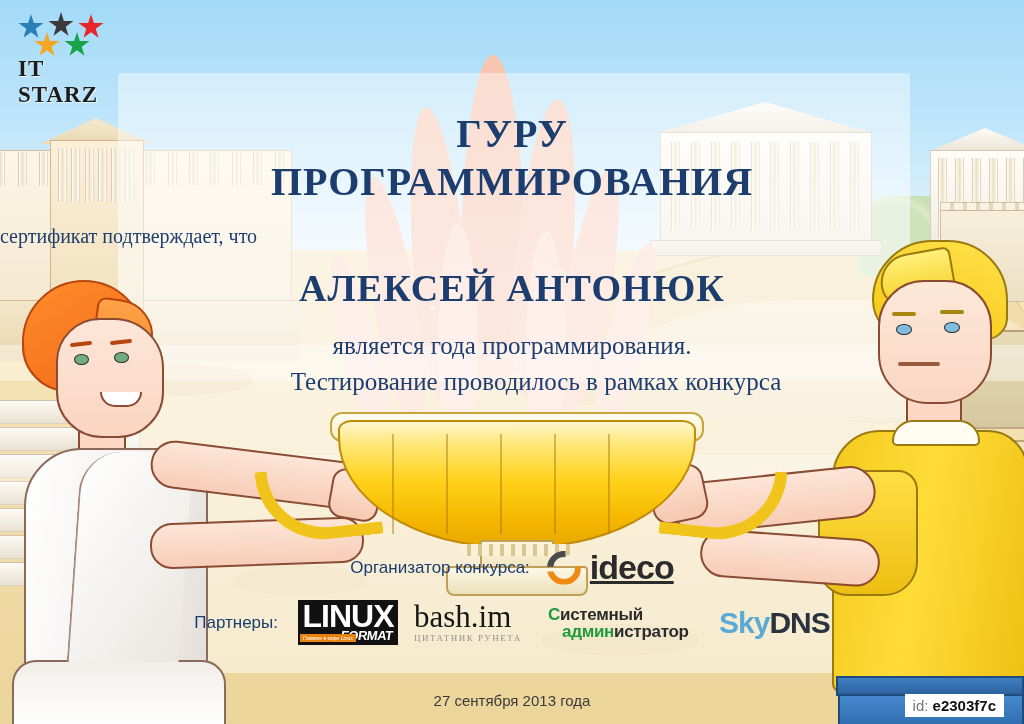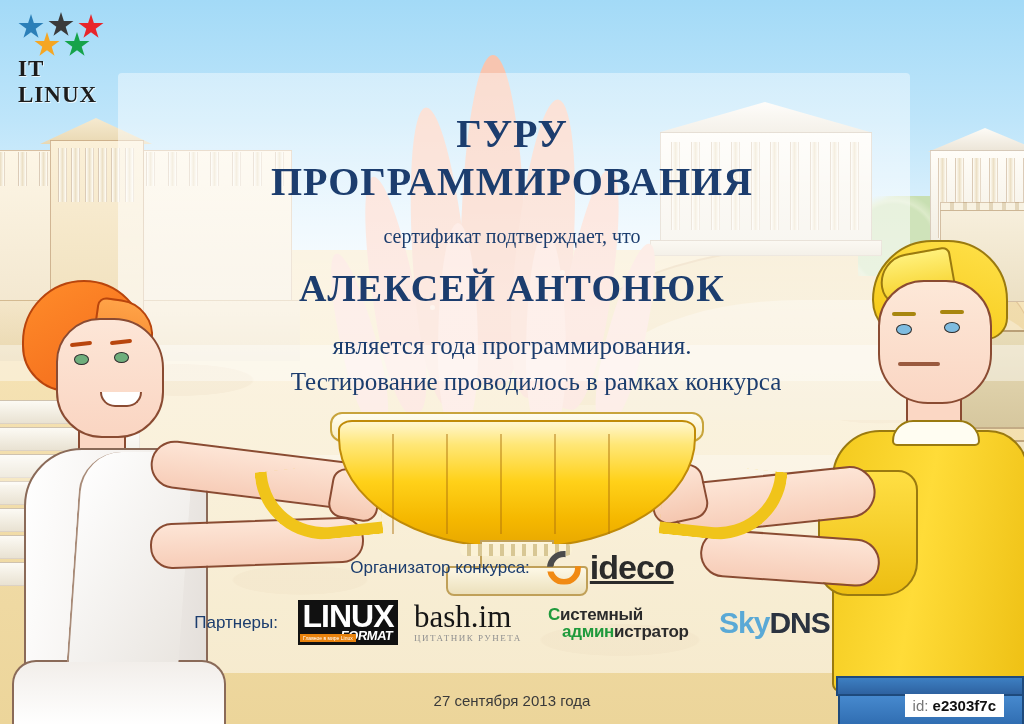--- a/index.html
+++ b/index.html
@@ -202,21 +202,21 @@
   .logo-text{position:absolute;left:4px;top:44px;font-family:"Liberation Serif",serif;
     font-weight:bold;font-size:23px;letter-spacing:1px;color:#1c1c1c;
     text-shadow:1px 1px 0 rgba(255,255,255,.7);}
 
   
   .content{position:absolute;left:0;top:0;width:1024px;height:724px;z-index:14;}
   .t-title{position:absolute;left:0;width:1024px;text-align:center;color:#1c3d6e;
     font-family:"Liberation Serif",serif;font-weight:bold;}
   .t-l1{top:110px;font-size:40px;letter-spacing:1px;}
   .t-l2{top:158px;font-size:40px;letter-spacing:1px;}
-  .t-sub{position:absolute;top:225px;left:0;width:1024px;text-align:center;color:#1c3d6e;
+  .t-sub{position:absolute;top:225px;left:0;width:1024px;color:#1c3d6e;
     font-family:"Liberation Serif",serif;font-size:20px;}
   .t-name{position:absolute;top:266px;left:0;width:1024px;text-align:center;color:#1c3d6e;
     font-family:"Liberation Serif",serif;font-weight:bold;font-size:38px;letter-spacing:1px;}
   .t-body{position:absolute;left:0;width:1024px;text-align:center;color:#1c3d6e;
     font-family:"Liberation Serif",serif;font-size:25px;}
   .t-b1{top:332px;}
   .t-b2{top:368px;padding-left:24px;}
   .t-b3{top:404px;}
 
   .org-row{position:absolute;left:0;top:548px;width:1024px;display:flex;align-items:center;
@@ -422,21 +422,21 @@
   </div>
 
   <div class="logo">
     <div class="stars">
       <div class="star" style="left:4px;top:2px;background:#2b7fb8;"></div>
       <div class="star" style="left:34px;top:0px;background:#3a3a3a;"></div>
       <div class="star" style="left:64px;top:2px;background:#e8252a;"></div>
       <div class="star" style="left:20px;top:20px;background:#f5a623;"></div>
       <div class="star" style="left:50px;top:20px;background:#16a34a;"></div>
     </div>
-    <div class="logo-text">IT LINUX</div>
+    <div class="logo-text">IT STARZ</div>
   </div>
 
   <div class="content">
     <div class="t-title t-l1">ГУРУ</div>
     <div class="t-title t-l2">ПРОГРАММИРОВАНИЯ</div>
     <div class="t-sub">сертификат подтверждает, что</div>
     <div class="t-name">АЛЕКСЕЙ АНТОНЮК</div>
     <div class="t-body t-b1">является года программирования.</div>
     <div class="t-body t-b2">Тестирование проводилось в рамках конкурса</div>
 

